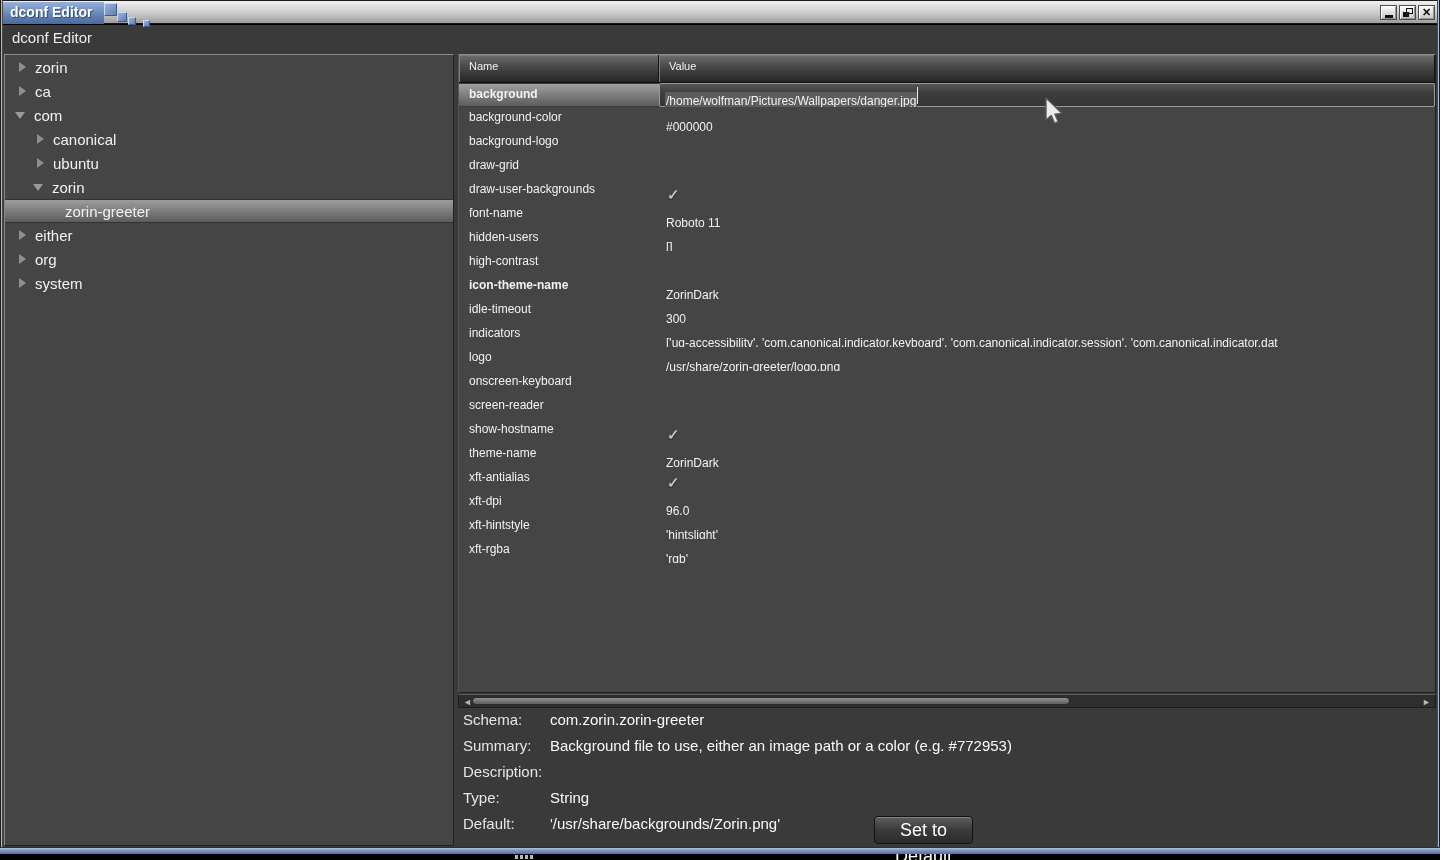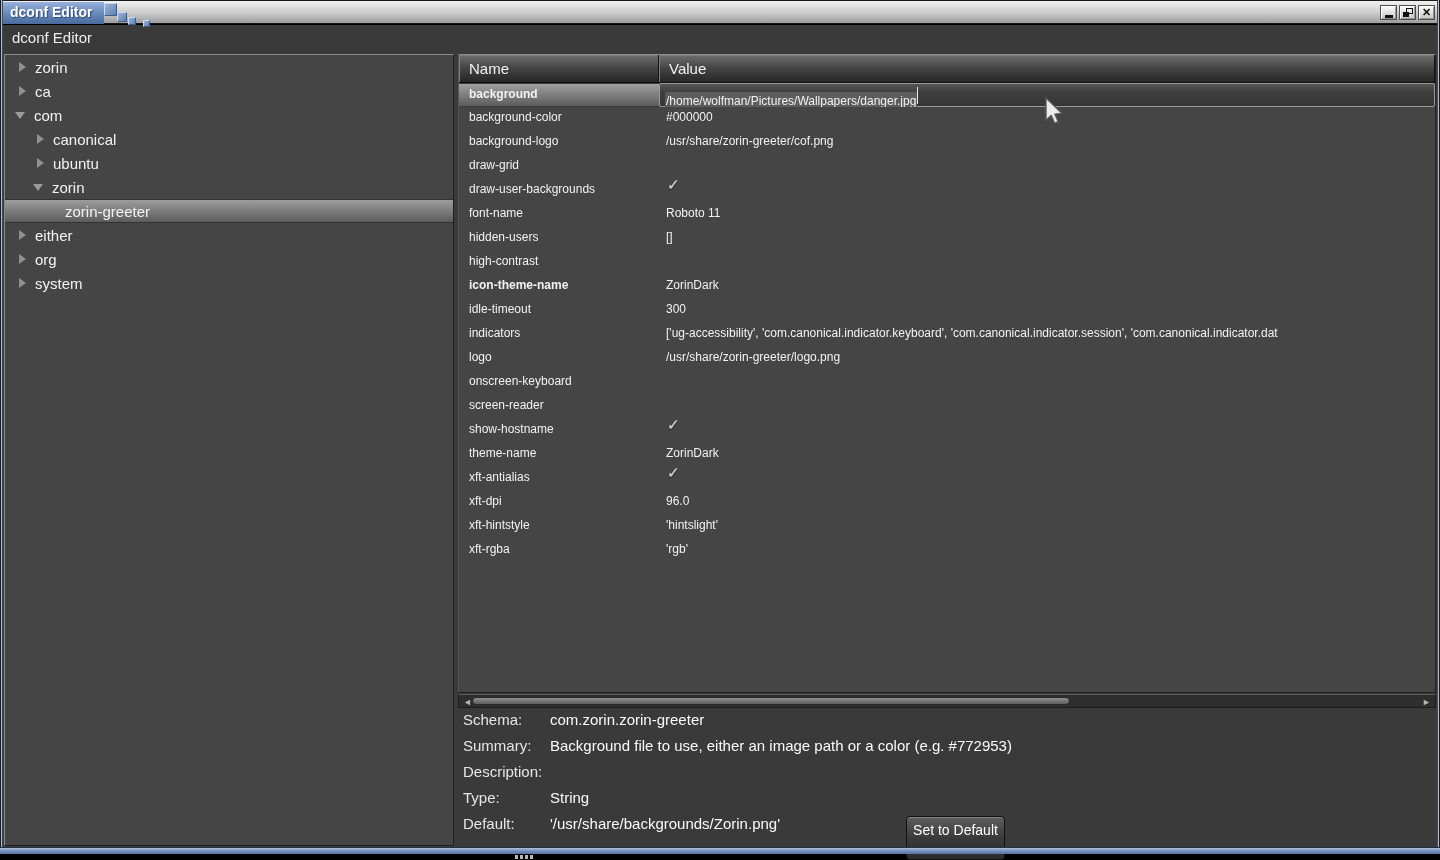--- a/index.html
+++ b/index.html
@@ -78,29 +78,29 @@
   .table-panel {
     position:absolute; left:455px; right:1px; top:29px; height:639px;
     background:#454545; border:1px solid; border-color:#8a8a8a #202020 #202020 #555;
     overflow:hidden;
   }
   .t-header { display:flex; height:28px;
     background:linear-gradient(#6e6e6e,#474747 45%,#262626);
     border-bottom:1px solid #101010;
   }
   .t-header .hcell {
-    font-size:15px; color:#f2f2f2; padding:5px 0 0 10px;
+    font-size:11px; color:#f2f2f2; padding:5px 0 0 10px;
     border-right:1px solid #131313; box-shadow:inset 1px 1px 0 #7e7e7e;
   }
   .t-header .hcell.name { width:200px; }
   .t-header .hcell.value { flex:1; }
   .t-row { display:flex; height:24px; font-size:12px; }
   .cell { white-space:nowrap; overflow:hidden; }
   .cell.name { width:200px; padding:3px 0 0 10px; color:#f2f2f2; }
-  .cell.value { flex:1; padding:3px 0 0 7px; color:#f2f2f2; position:relative; }
+  .cell.value { flex:1; padding:13px 0 0 7px; color:#f2f2f2; position:relative; }
   .cell.name.bold { font-weight:bold; }
   .t-row.selected .cell.name {
     background:linear-gradient(#a0a0a0,#5c5c5c);
     border-top:1px solid #3a3a3a; border-bottom:1px solid #3a3a3a;
     font-weight:bold;
   }
   .t-row.selected .cell.value { padding:0; }
   .edit-entry {
     position:absolute; inset:0; border:1px solid #9a9a9a; border-radius:2px;
     background:linear-gradient(#555 0,#3e3e3e 40%,#353535);
@@ -129,25 +129,25 @@
     position:absolute; left:13px; top:2px; width:598px; height:8px; border-radius:4px;
     background:linear-gradient(#909090,#5e5e5e); border:1px solid #2a2a2a;
   }
 
   
   .info-panel { position:absolute; left:455px; right:1px; top:684px; bottom:1px; font-size:15px; }
   .info-row { position:absolute; left:5px; right:0; height:26px; display:flex; }
   .info-label { width:87px; color:#e6e6e6; }
   .info-value { color:#fafafa; white-space:nowrap; }
   .set-default-btn {
-    position:absolute; left:448px; top:107px; width:99px; height:44px;
+    position:absolute; left:416px; top:107px; width:99px; height:28px;
     background:linear-gradient(#5e5e5e,#3a3a3a 50%,#2c2c2c);
     border:1px solid #121212; border-radius:4px;
     box-shadow:inset 0 1px 0 #818181;
-    color:#fff; font-size:14px; text-align:center; line-height:26px;
+    color:#fff; font-size:18px; text-align:center; line-height:26px;
   }
 
   
   .cursor { position:absolute; left:1043px; top:97px; z-index:9; }
 </style>
 </head>
 <body>
 
 <div class="window">
 
@@ -233,21 +233,20 @@
               <span class="caret"></span>
           </div>
         </div>
       </div>
       <div class="t-row">
         <div class="cell name">background-color</div>
         <div class="cell value">#000000</div>
       </div>
       <div class="t-row">
         <div class="cell name">background-logo</div>
-        <div class="cell value">/usr/share/zorin-greeter/cof.png</div>
       </div>
       <div class="t-row">
         <div class="cell name">draw-grid</div>
         <div class="cell value"><span class="cb"></span></div>
       </div>
       <div class="t-row">
         <div class="cell name">draw-user-backgrounds</div>
         <div class="cell value"><span class="cb checked"></span></div>
       </div>
       <div class="t-row">

